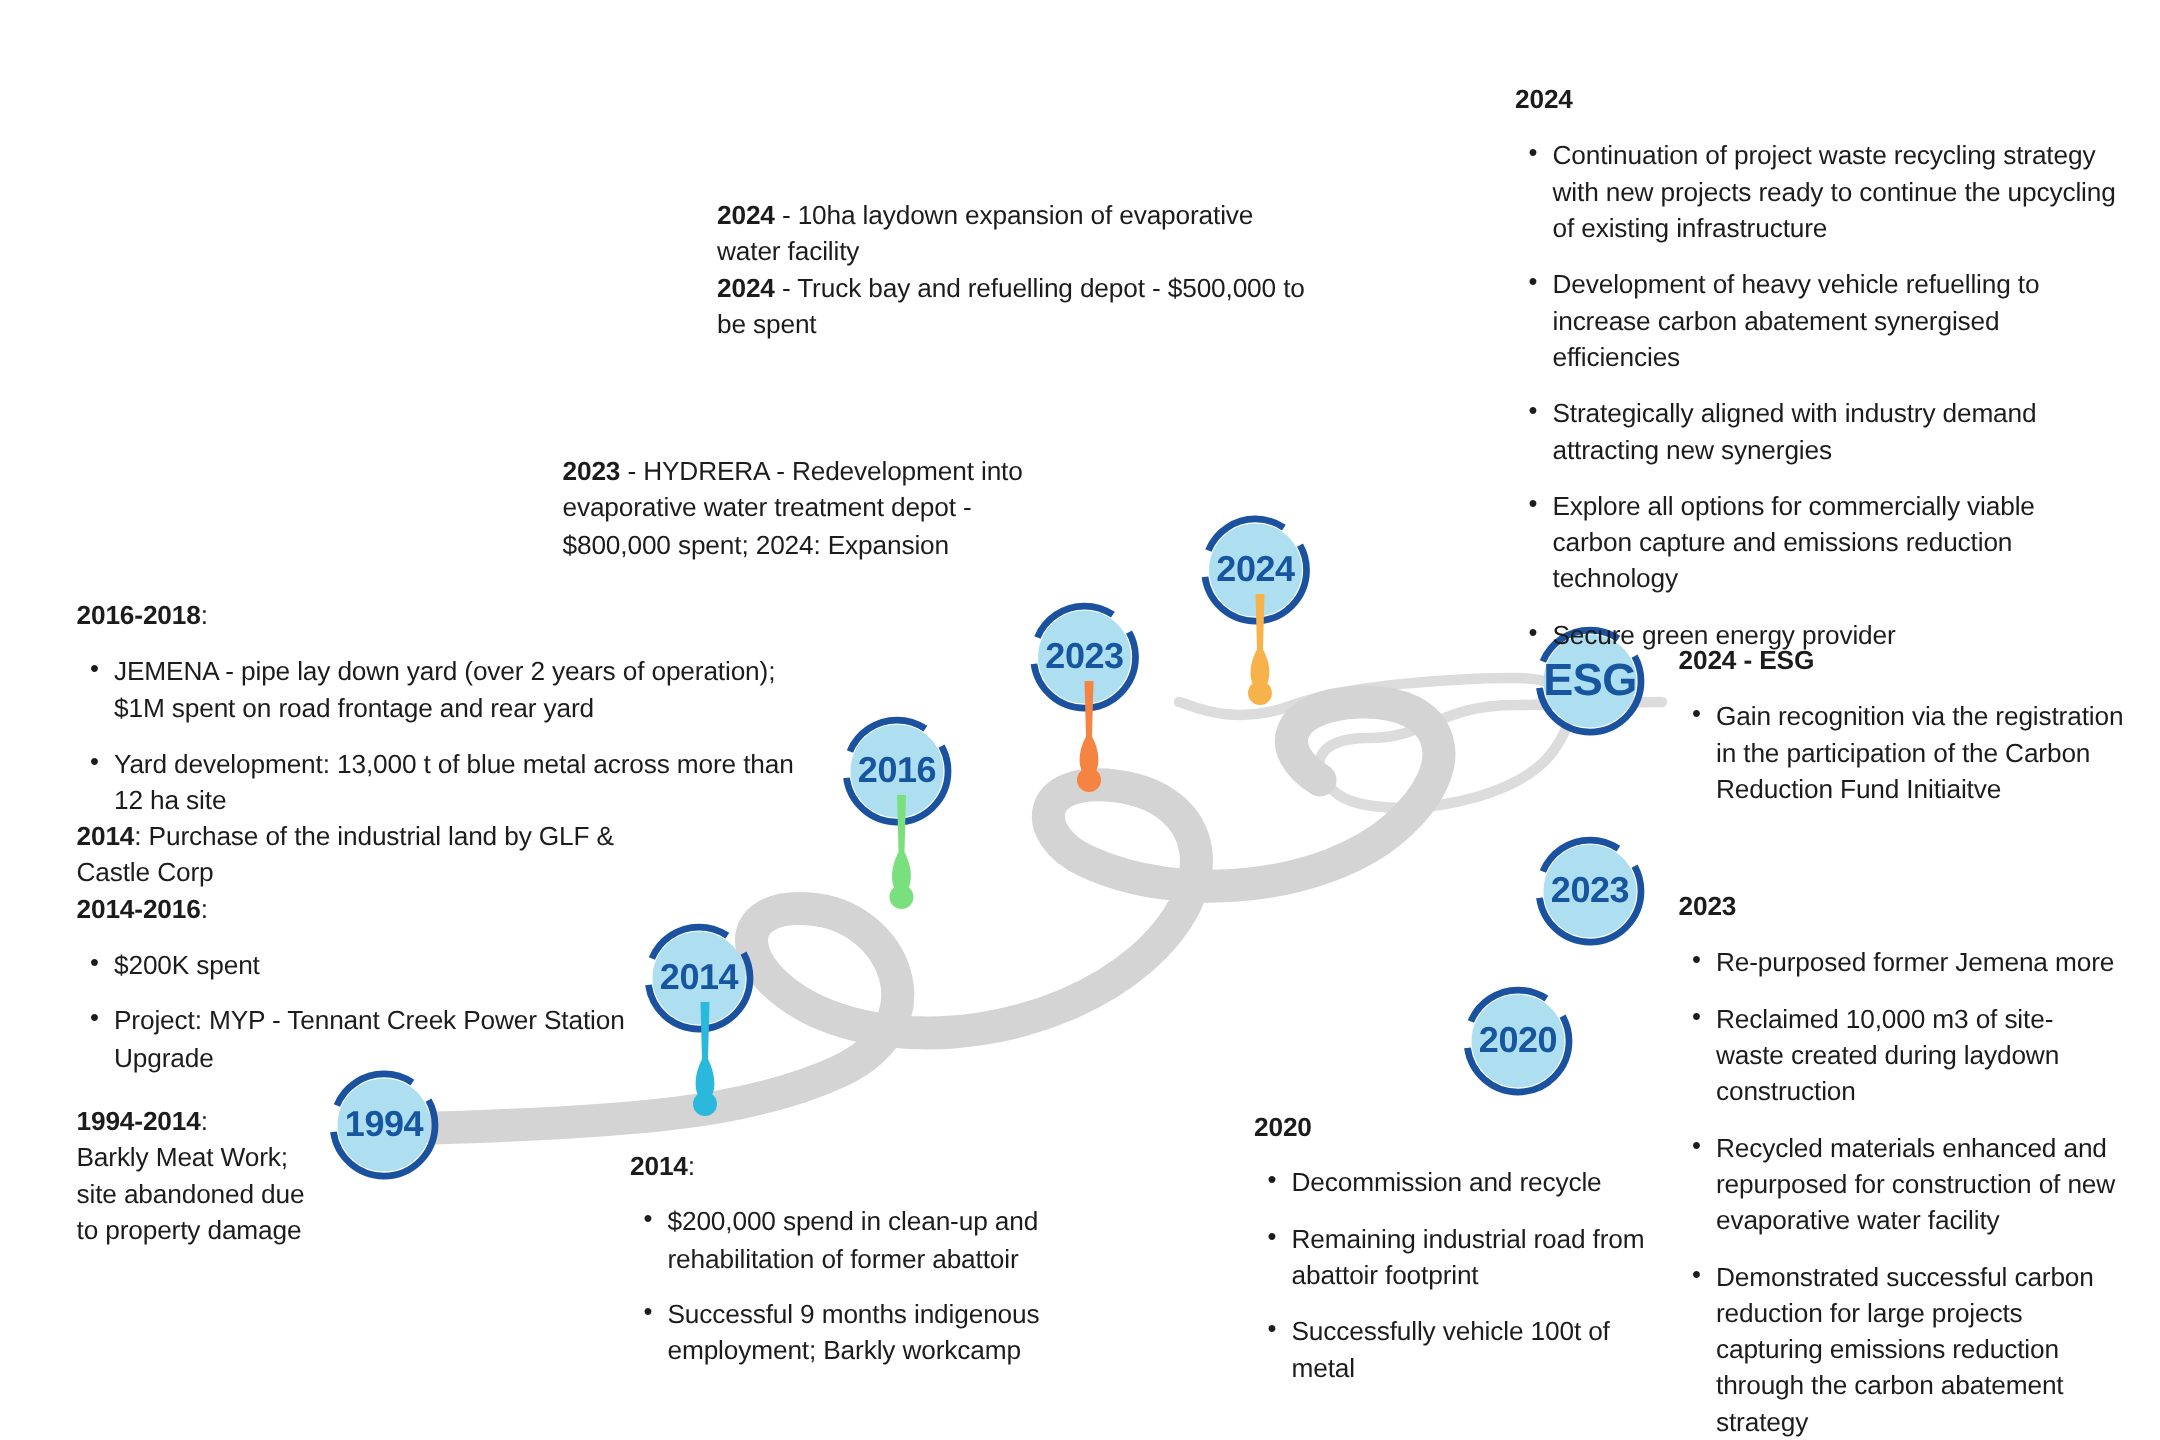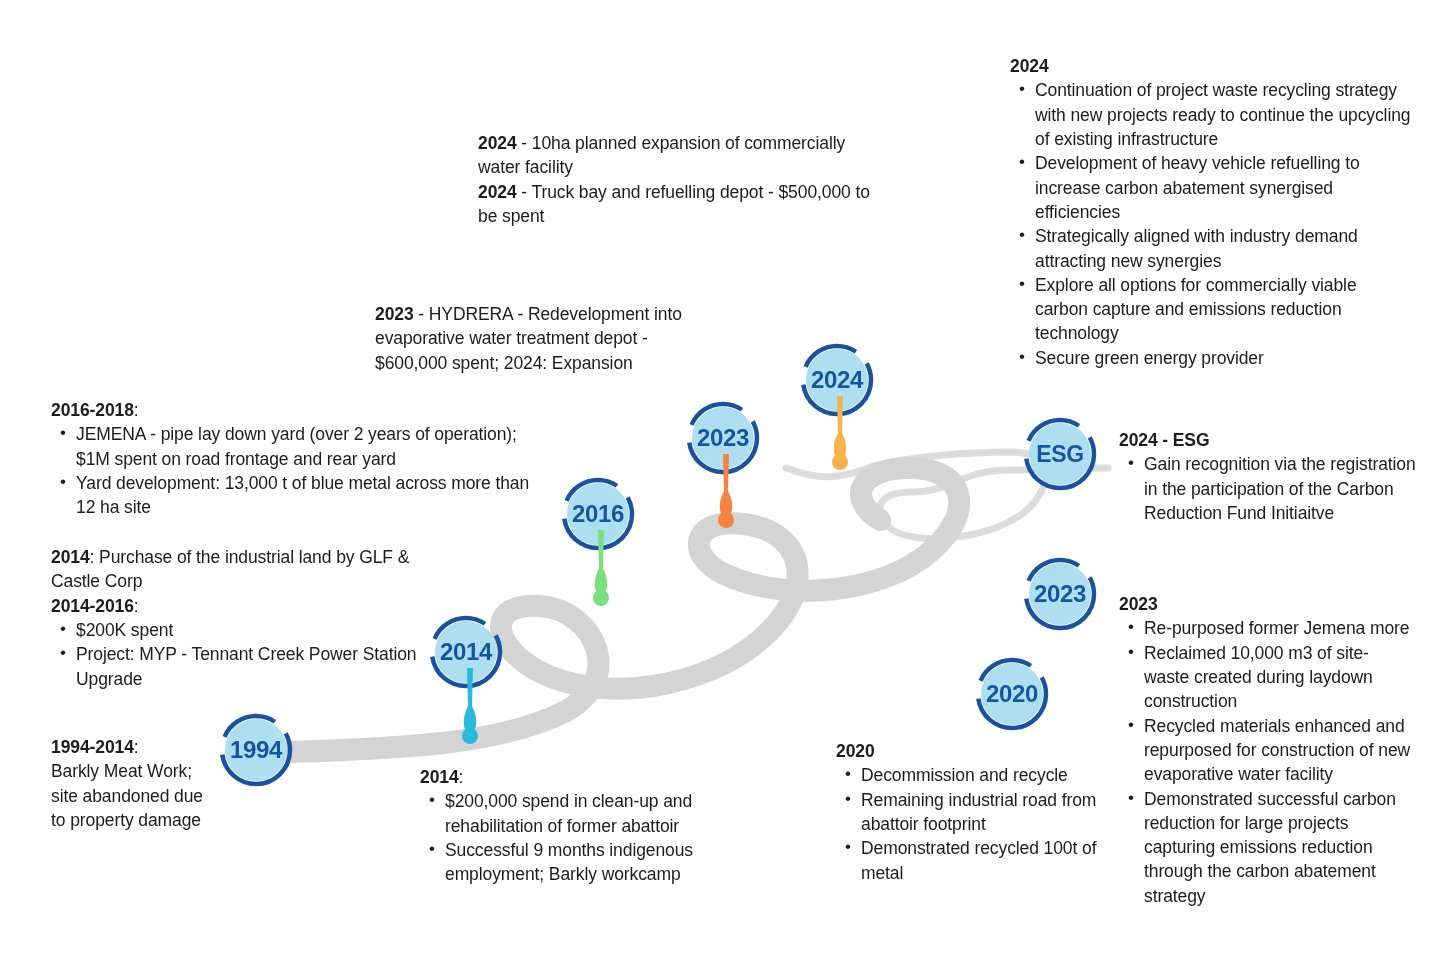--- a/index.html
+++ b/index.html
@@ -41,21 +41,21 @@
   .tblock p {
     margin: 0;
   }
   .tblock ul {
     margin: 0;
     padding: 0 0 0 25px;
     list-style: none;
   }
   .tblock ul li {
     position: relative;
-    margin: 0 0 0 0;
+    margin: 13px 0 0 0;
     padding-left: 0;
   }
   .tblock ul li::before {
     content: "\2022";
     position: absolute;
     left: -16px;
     top: -1px;
     font-size: 17px;
     color: #1c1c1c;
   }
@@ -79,21 +79,21 @@
     width: 84px;
     height: 84px;
     display: flex;
     align-items: center;
     justify-content: center;
     font-size: 24px;
     font-weight: bold;
     color: #17559e;
     letter-spacing: -0.3px;
   }
-  .pin.small .label { font-size: 23px; }
+  .pin.small .label { font-size: 30px; }
   .drip {
     position: absolute;
     pointer-events: none;
   }
 </style>
 </head>
 <body>
 
 <div id="canvas">
 
@@ -195,30 +195,30 @@
   <div class="pin" id="pin-2020" style="left:970px; top:652px;">
     <svg class="ring" viewBox="0 0 84 84">
       <circle cx="42" cy="42" r="31" fill="#addff0"></circle>
       <circle cx="42" cy="42" r="34" fill="none" stroke="#1b52a0" stroke-width="4.5" stroke-dasharray="120 18 60 16" stroke-dashoffset="18" stroke-linecap="butt"></circle>
     </svg>
     <div class="label">2020</div>
   </div>
 
   <div class="tblock" style="left:478px; top:131px; width:400px;">
     <p class="flow-line">
-      <span class="hd">2024</span><span> - 10ha planned expansion of commercially water facility</span>
+      <span class="hd">2024</span><span> - 10ha laydown expansion of evaporative water facility</span>
     </p>
     <p class="flow-line">
       <span class="hd">2024</span><span> - Truck bay and refuelling depot - $500,000 to be spent</span>
     </p>
   </div>
 
   <div class="tblock" style="left:375px; top:302px; width:330px;">
     <p class="flow-line">
-      <span class="hd">2023</span><span> - HYDRERA - Redevelopment into evaporative water treatment depot - $600,000 spent; 2024: Expansion</span>
+      <span class="hd">2023</span><span> - HYDRERA - Redevelopment into evaporative water treatment depot - $800,000 spent; 2024: Expansion</span>
     </p>
   </div>
 
   <div class="tblock" style="left:51px; top:398px; width:500px;">
     <p>
       <span class="hd">2016-2018</span><span>:</span>
     </p>
     <ul>
       <li>JEMENA - pipe lay down yard (over 2 years of operation); $1M spent on road frontage and rear yard</li>
       <li>Yard development: 13,000 t of blue metal across more than 12 ha site</li>
@@ -255,21 +255,21 @@
     </ul>
   </div>
 
   <div class="tblock" style="left:836px; top:739px; width:270px;">
     <p>
       <span class="hd">2020</span><span></span>
     </p>
     <ul>
       <li>Decommission and recycle</li>
       <li>Remaining industrial road from abattoir footprint</li>
-      <li>Demonstrated recycled 100t of metal</li>
+      <li>Successfully vehicle 100t of metal</li>
     </ul>
   </div>
 
   <div class="tblock" style="left:1010px; top:54px; width:402px;">
     <p>
       <span class="hd">2024</span><span></span>
     </p>
     <ul>
       <li>Continuation of project waste recycling strategy with new projects ready to continue the upcycling of existing infrastructure</li>
       <li>Development of heavy vehicle refuelling to increase carbon abatement synergised efficiencies</li>

